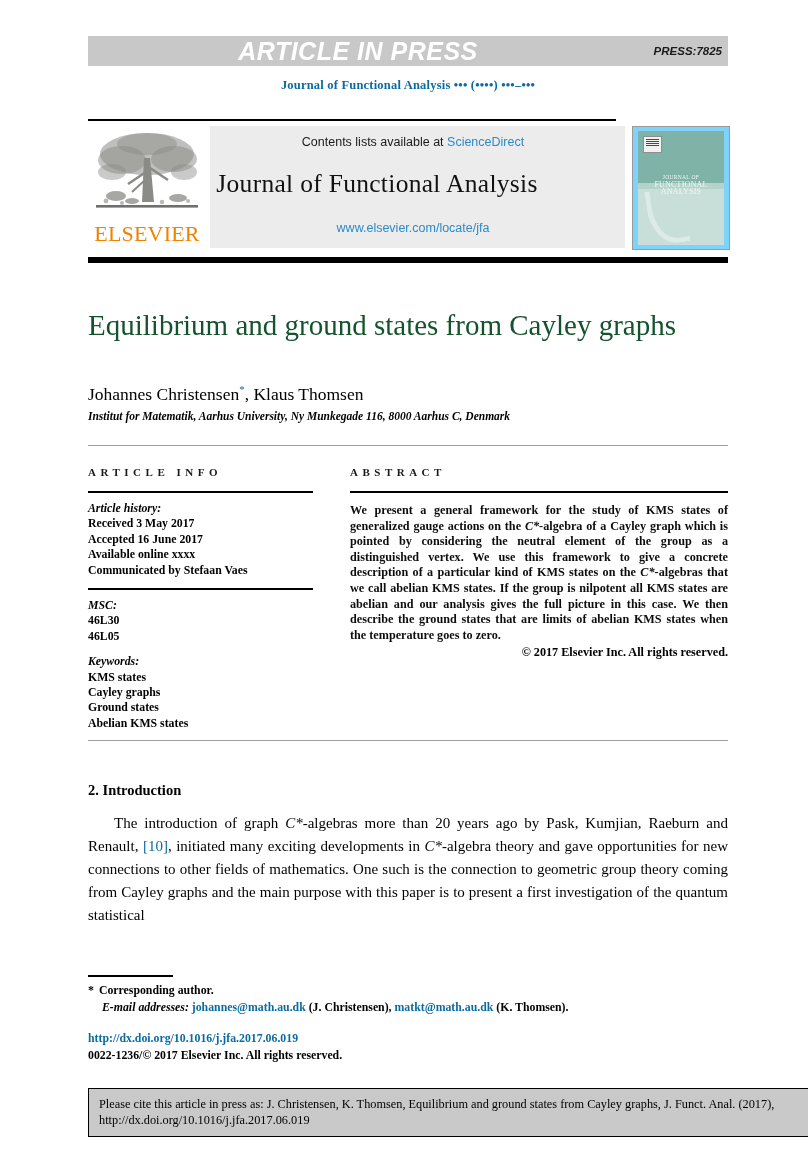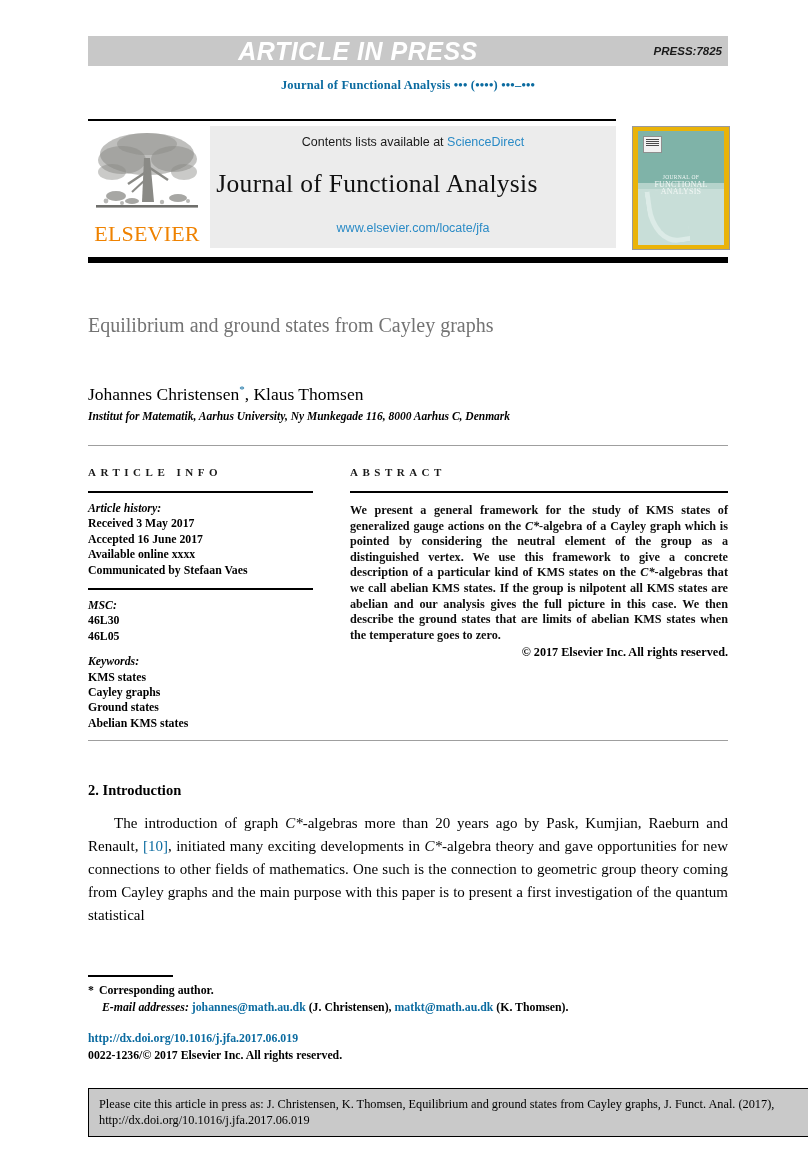--- a/index.html
+++ b/index.html
@@ -95,20 +95,21 @@
     font-family: "Liberation Serif", serif;
     font-size: 22px;
     letter-spacing: 0.2px;
     line-height: 24px;
   }
   .contents-band {
     position: absolute;
     left: 210px; top: 126px;
     width: 406px; height: 122px;
     background: #ececec;
+    padding-left: 9px;
   }
   .contents-line {
     position: absolute;
     left: 0; top: 9px;
     width: 406px;
     text-align: center;
     font-family: "Liberation Sans", "DejaVu Sans", sans-serif;
     font-size: 12.5px;
     color: #1a1a1a;
   }
@@ -134,21 +135,21 @@
     font-size: 12.5px;
     color: #2b8bc6;
   }
 
   
   .cover {
     position: absolute;
     left: 632px; top: 126px;
     width: 96px; height: 122px;
     border: 1px solid #9a9a9a;
-    background: #eab308;
+    background: #7dd3fc;
     overflow: hidden;
   }
   .cover-inner {
     position: absolute;
     left: 5px; top: 4px;
     width: 86px; height: 114px;
     overflow: hidden;
     background: #7fb3a8;
   }
   .cover-lower {
@@ -207,23 +208,23 @@
     left: 88px; top: 257px;
     width: 640px; height: 6px;
     background: #000000;
   }
 
   
   .art-title {
     position: absolute;
     left: 88px; top: 310px;
     width: 620px;
-    font-size: 20px;
+    font-size: 29px;
     line-height: 30px;
-    color: #737373;
+    color: #14532d;
   }
   .authors {
     position: absolute;
     left: 88px; top: 378px;
     width: 620px;
     font-size: 17.5px;
     line-height: 22px;
   }
   .authors sup {
     color: #0b6ba0;

